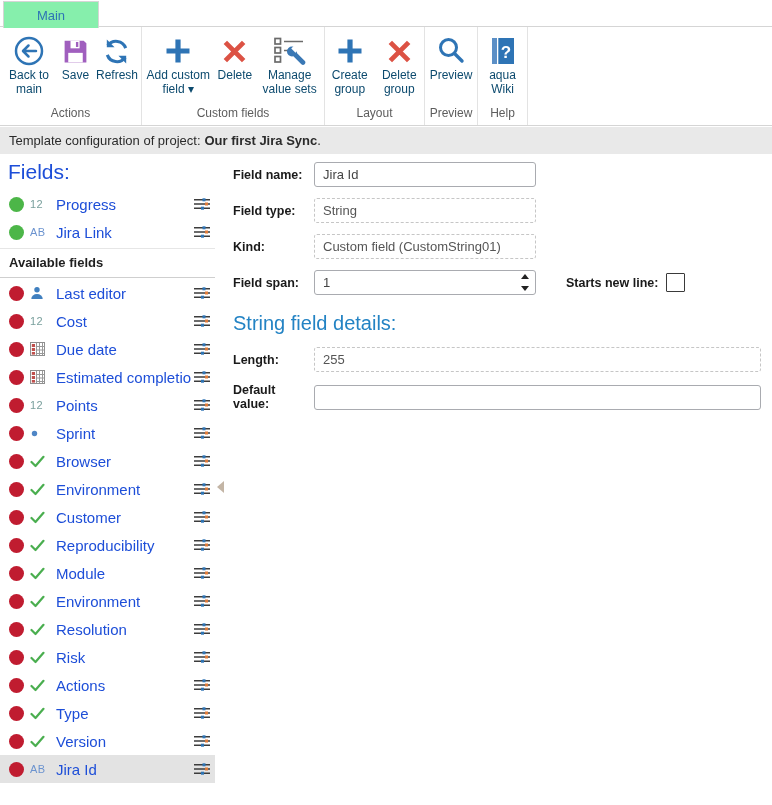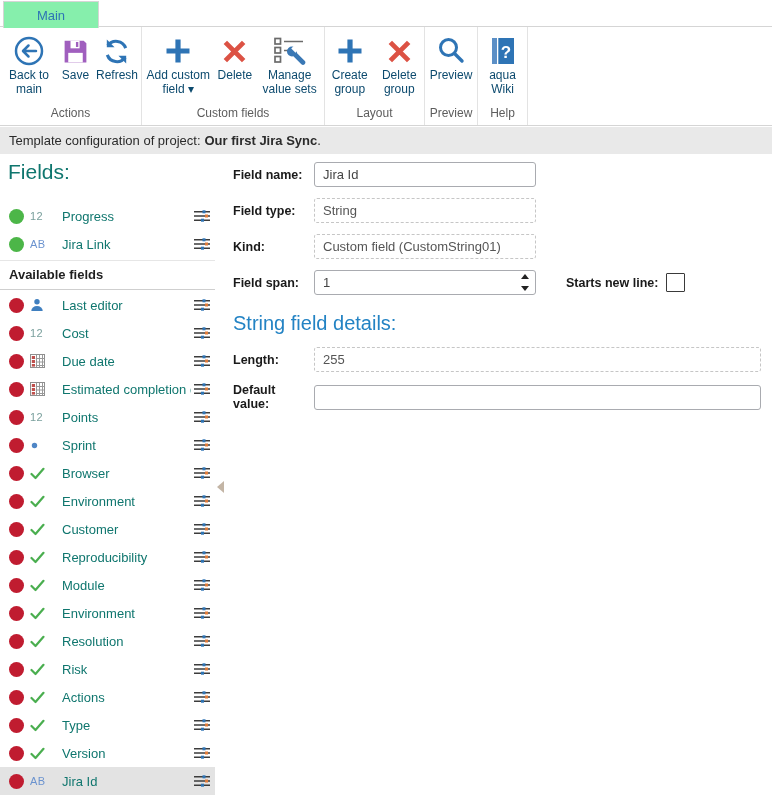--- a/index.html
+++ b/index.html
@@ -34,28 +34,28 @@
     position:absolute; top:127px; left:0; right:0; height:27px;
     background:#e9e9e9; display:flex; align-items:center;
     padding:0 9px; font-size:13px; color:#2b2b2b;
   }
   .infobar b { margin-left:4px; }
 
   
   .content { position:absolute; top:154px; left:0; right:0; bottom:0; display:flex; }
 
   .sidebar { width:225px; flex:0 0 auto; position:relative; padding-top:4px; }
-  .sidebar-title { color:#0f766e; font-size:21px; font-weight:400; margin:2px 0 18px 8px; }
+  .sidebar-title { color:#1d4ed8; font-size:21px; font-weight:400; margin:2px 0 6px 8px; }
   .field-row { width:215px; height:28px; display:flex; align-items:center; padding:0 4px 0 9px; cursor:pointer; }
   .field-row.selected { background:#e3e3e3; }
   .dot { width:15px; height:15px; border-radius:50%; margin-right:6px; flex:0 0 auto; }
-  .type-ic { width:21px; margin-right:11px; flex:0 0 auto; display:flex; align-items:center; }
+  .type-ic { width:21px; margin-right:5px; flex:0 0 auto; display:flex; align-items:center; }
   .tnum { font-size:11px; color:#7aa09d; letter-spacing:0.5px; }
   .tstr { font-size:11px; color:#6b93cf; letter-spacing:0.5px; }
-  .f-label { flex:1; font-size:13px; color:#0f766e; white-space:nowrap; overflow:hidden; }
+  .f-label { flex:1; font-size:15px; color:#1d4ed8; white-space:nowrap; overflow:hidden; }
   .tune { flex:0 0 auto; margin-left:2px; display:flex; align-items:center; }
   .avail-header {
     width:215px; font-weight:bold; font-size:13px; color:#1f1f1f;
     border-top:1px solid #e6e6e6; border-bottom:1px solid #cfcfcf;
     padding:6px 0 7px 9px; margin-top:2px; margin-bottom:1px;
   }
   .splitter-arrow {
     position:absolute; left:217px; top:327px; width:0; height:0;
     border-top:6px solid transparent; border-bottom:6px solid transparent;
     border-right:7px solid #c3b5a5; cursor:pointer;

